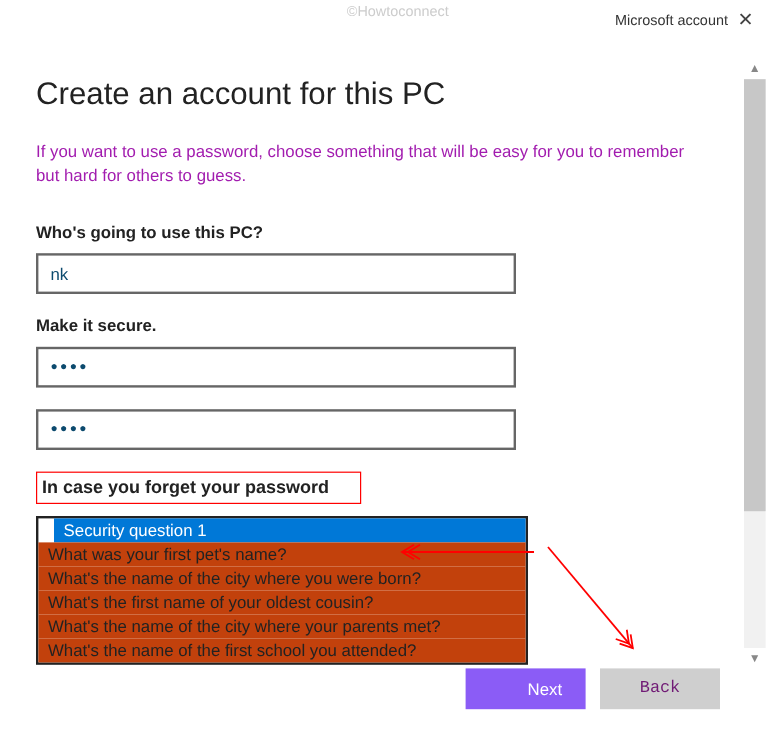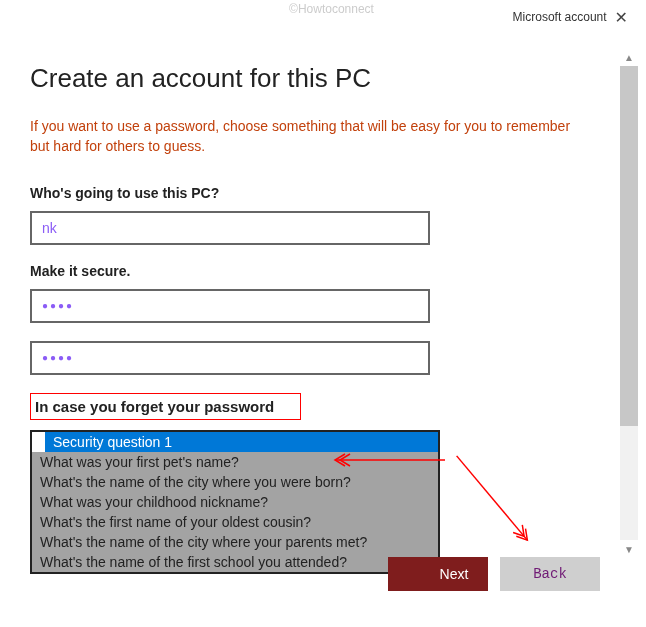--- a/index.html
+++ b/index.html
@@ -42,38 +42,38 @@
       height: 580px;
     }
     h1.title {
       font-weight: 300;
       font-size: 26px;
       color: #222;
       margin-bottom: 22px;
     }
     .desc {
       font-size: 14px;
-      color: #c2410c;
+      color: #a21caf;
       line-height: 1.45;
       margin-bottom: 28px;
       width: 560px;
     }
     .section-label {
       font-size: 14px;
       font-weight: 600;
       color: #222;
       margin-bottom: 10px;
     }
     .field {
       width: 400px;
       height: 34px;
       border: 2px solid #666;
       padding: 4px 10px;
       font-size: 14px;
-      color: #8b5cf6;
+      color: #0c4a6e;
       display: flex;
       align-items: center;
       margin-bottom: 18px;
       background: #fff;
     }
     .field.pw span {
       letter-spacing: 2px;
       font-size: 10px;
     }
     .forgot-label {
@@ -92,21 +92,21 @@
     }
     .dropdown {
       width: 410px;
       border: 2px solid #222;
       position: relative;
     }
     .dropdown .opt {
       font-size: 14px;
       padding: 2px 8px;
       color: #222;
-      background: #a3a3a3;
+      background: #c2410c;
       cursor: default;
     }
     .dropdown .opt.selected {
       background: #0078d7;
       color: #fff;
       margin-left: 13px;
     }
     .scrollbar {
       position: absolute;
       top: 48px;
@@ -145,21 +145,21 @@
     .btn {
       width: 100px;
       height: 34px;
       display: flex;
       align-items: center;
       justify-content: center;
       font-size: 14px;
       cursor: pointer;
       border: none;
     }
-    .btn.primary { background: #7f1d1d; color: #fff; padding-left: 32px; }
+    .btn.primary { background: #8b5cf6; color: #fff; padding-left: 32px; }
     .btn.secondary { background: #cfcfcf; color: #701a75; font-family: Liberation Mono, monospace; }
     .arrow1 {
       position: absolute;
       top: 422px;
       left: 330px;
     }
     .arrow2 {
       position: absolute;
       top: 460px;
       left: 432px;
@@ -193,21 +193,20 @@
   </div>
 
   <div class="forgot-wrap">
     <span class="forgot-label">In case you forget your password</span>
   </div>
 
   <div class="dropdown">
     <div class="opt selected">Security question 1</div>
     <div class="opt">What was your first pet's name?</div>
     <div class="opt">What's the name of the city where you were born?</div>
-    <div class="opt">What was your childhood nickname?</div>
     <div class="opt">What's the first name of your oldest cousin?</div>
     <div class="opt">What's the name of the city where your parents met?</div>
     <div class="opt">What's the name of the first school you attended?</div>
   </div>
 
   <svg class="arrow1" width="120" height="20">
     <line x1="115" y1="10" x2="5" y2="10" stroke="#ff0000" stroke-width="1.5"></line>
     <polyline points="15,4 5,10 15,16" fill="none" stroke="#ff0000" stroke-width="1.5"></polyline>
     <polyline points="20,4 10,10 20,16" fill="none" stroke="#ff0000" stroke-width="1.5"></polyline>
   </svg>

